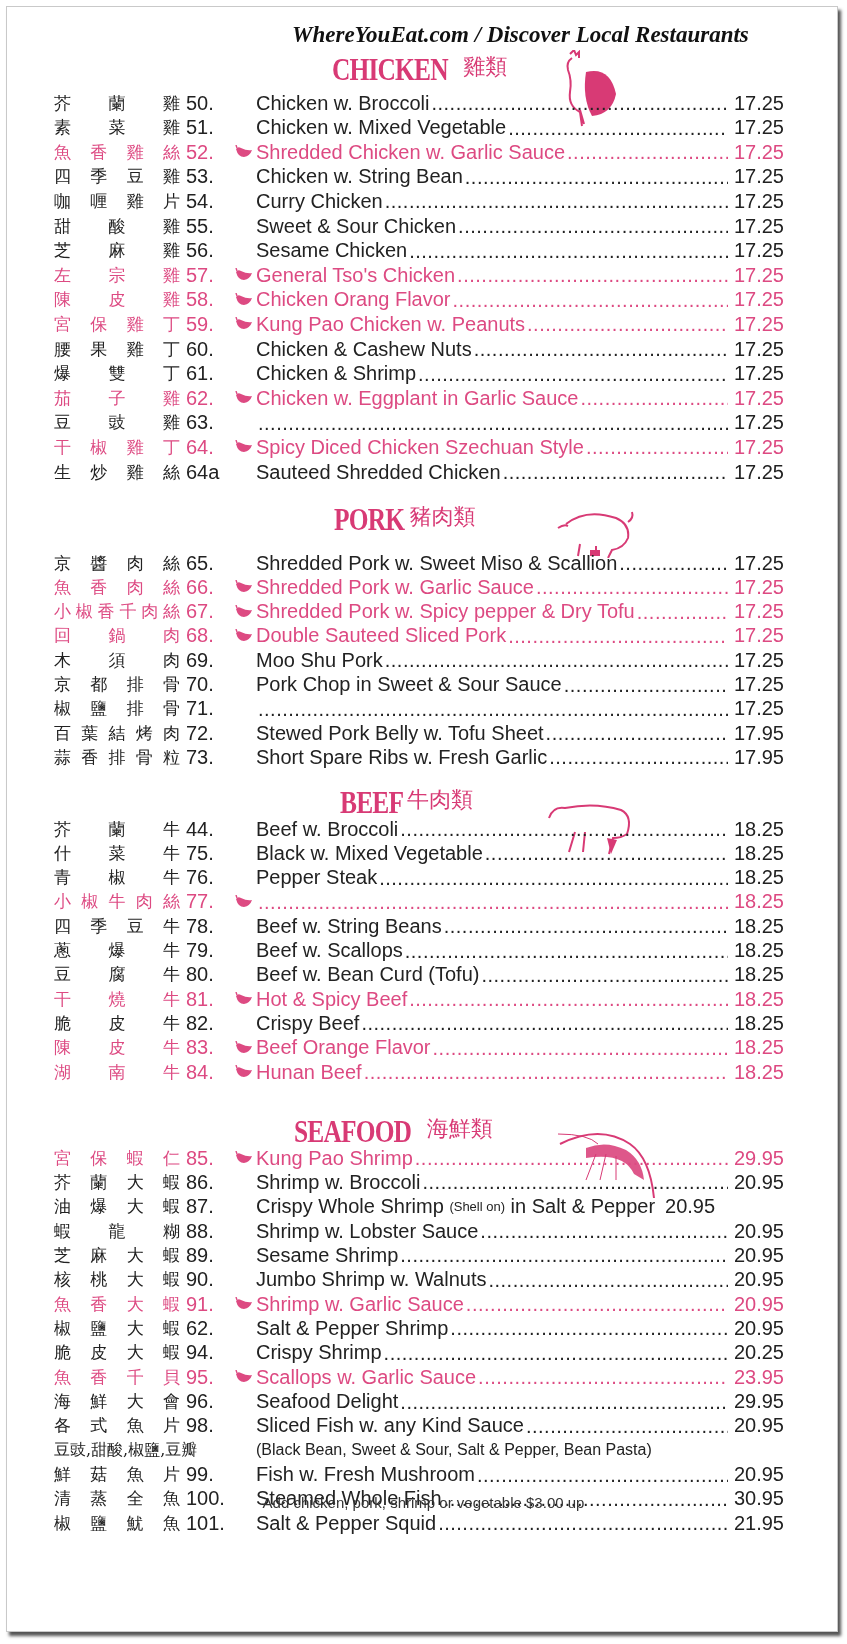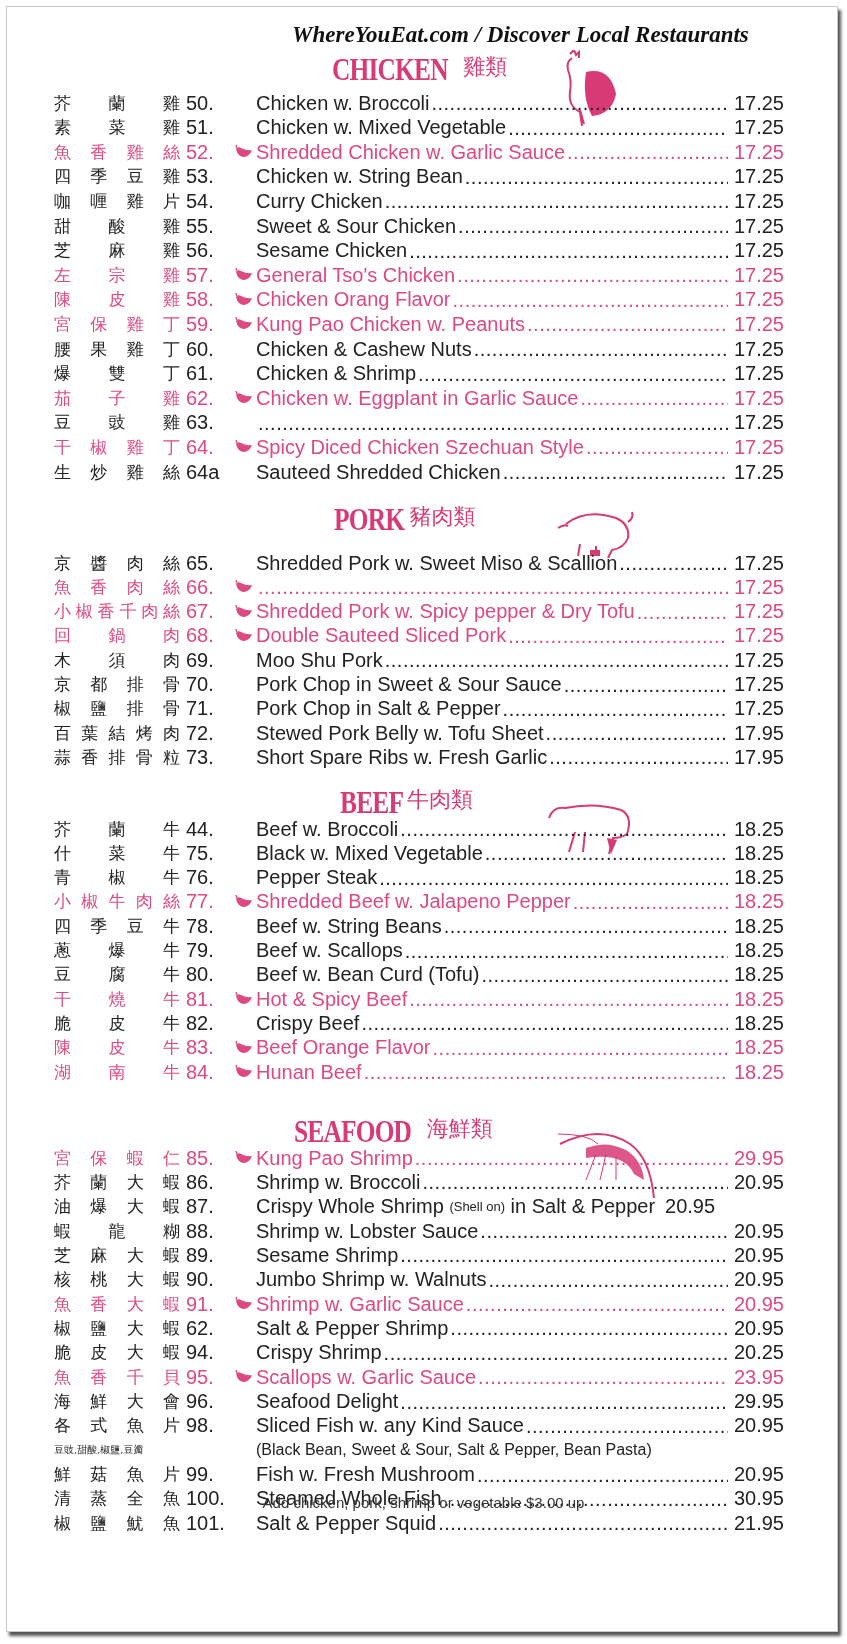--- a/index.html
+++ b/index.html
@@ -6,21 +6,21 @@
   body{width:847px;height:1644px;position:relative;overflow:hidden;font-family:"Liberation Sans",sans-serif;}
   .paper{position:absolute;left:6px;top:6px;width:830px;height:1624px;background:#fff;border:1px solid #c9c9c9;box-shadow:3px 4px 3px #555;}
   .watermark{position:absolute;left:292px;top:22px;font-family:"Liberation Serif",serif;font-style:italic;font-weight:bold;font-size:23px;color:#111;letter-spacing:0px;white-space:nowrap;}
   .section-head{position:absolute;display:flex;align-items:flex-start;white-space:nowrap;}
   .section-head .en{font-family:"Liberation Serif",serif;font-weight:bold;font-size:31px;color:#d83a75;transform:scaleX(0.82);transform-origin:left center;letter-spacing:-1px;}
   .section-head .zh{font-family:"DejaVu Sans",sans-serif;font-size:22px;color:#d83a75;margin-left:-10px;}
   .animal{position:absolute;}
   .row{position:absolute;left:54px;width:730px;height:24px;display:flex;align-items:center;font-size:20px;color:#222;white-space:nowrap;}
   .row.spicy{color:#dd4a82;}
   .row .zh{width:126px;font-family:"DejaVu Serif",serif;font-size:17px;display:flex;justify-content:space-between;letter-spacing:0;}
-  .row .zh.small{font-size:10px;justify-content:flex-start;}
+  .row .zh.small{font-size:16px;justify-content:flex-start;}
   .row .num{width:46px;margin-left:6px;font-size:20px;}
   .row .pep{width:24px;height:20px;display:flex;align-items:center;justify-content:center;}
   .row .name{font-size:20px;}
   .row .dots{flex:1;overflow:hidden;height:20px;margin:0 2px;position:relative;}
   .row .dots::after{content:"........................................................................................................................................................";position:absolute;left:0;bottom:-2px;font-size:20px;letter-spacing:0.5px;}
   .row .price{width:54px;text-align:right;font-size:20px;}
   .row .sub{font-size:13px;}
   .note-row .name{font-size:16px;}
   .footer{position:absolute;left:0;width:847px;top:1494px;text-align:center;font-size:15px;color:#333;}
 </style>
@@ -318,20 +318,21 @@
         <span>肉</span>
         <span>絲</span>
       </span>
       <span class="num">66.</span>
       <span class="pep">
         <svg width="18" height="14" viewBox="0 0 18 14">
           <path d="M1 4 q2 -3 5 -1 q6 3 11 2 q-2 6 -8 7 q-6 0 -8 -8z" fill="#dd4a82"></path>
           <path d="M2 3 l-1 -3" stroke="#dd4a82" stroke-width="1.4"></path>
         </svg>
       </span>
+      <span class="name">Shredded Pork w. Garlic Sauce</span>
       <span class="dots"></span>
       <span class="price">17.25</span>
     </div>
     <div class="row spicy" style="top: 599.6px;">
       <span class="zh">
         <span>小</span>
         <span>椒</span>
         <span>香</span>
         <span>千</span>
         <span>肉</span>
@@ -392,21 +393,20 @@
     </div>
     <div class="row" style="top: 696.8px;">
       <span class="zh">
         <span>椒</span>
         <span>鹽</span>
         <span>排</span>
         <span>骨</span>
       </span>
       <span class="num">71.</span>
       <span class="pep"></span>
-      <span class="name">Pork Chop in Salt &amp; Pepper</span>
       <span class="dots"></span>
       <span class="price">17.25</span>
     </div>
     <div class="row" style="top: 721.1px;">
       <span class="zh">
         <span>百</span>
         <span>葉</span>
         <span>結</span>
         <span>烤</span>
         <span>肉</span>
@@ -475,21 +475,20 @@
         <span>肉</span>
         <span>絲</span>
       </span>
       <span class="num">77.</span>
       <span class="pep">
         <svg width="18" height="14" viewBox="0 0 18 14">
           <path d="M1 4 q2 -3 5 -1 q6 3 11 2 q-2 6 -8 7 q-6 0 -8 -8z" fill="#dd4a82"></path>
           <path d="M2 3 l-1 -3" stroke="#dd4a82" stroke-width="1.4"></path>
         </svg>
       </span>
-      <span class="name">Shredded Beef w. Jalapeno Pepper</span>
       <span class="dots"></span>
       <span class="price">18.25</span>
     </div>
     <div class="row" style="top: 914.2px;">
       <span class="zh">
         <span>四</span>
         <span>季</span>
         <span>豆</span>
         <span>牛</span>
       </span>

